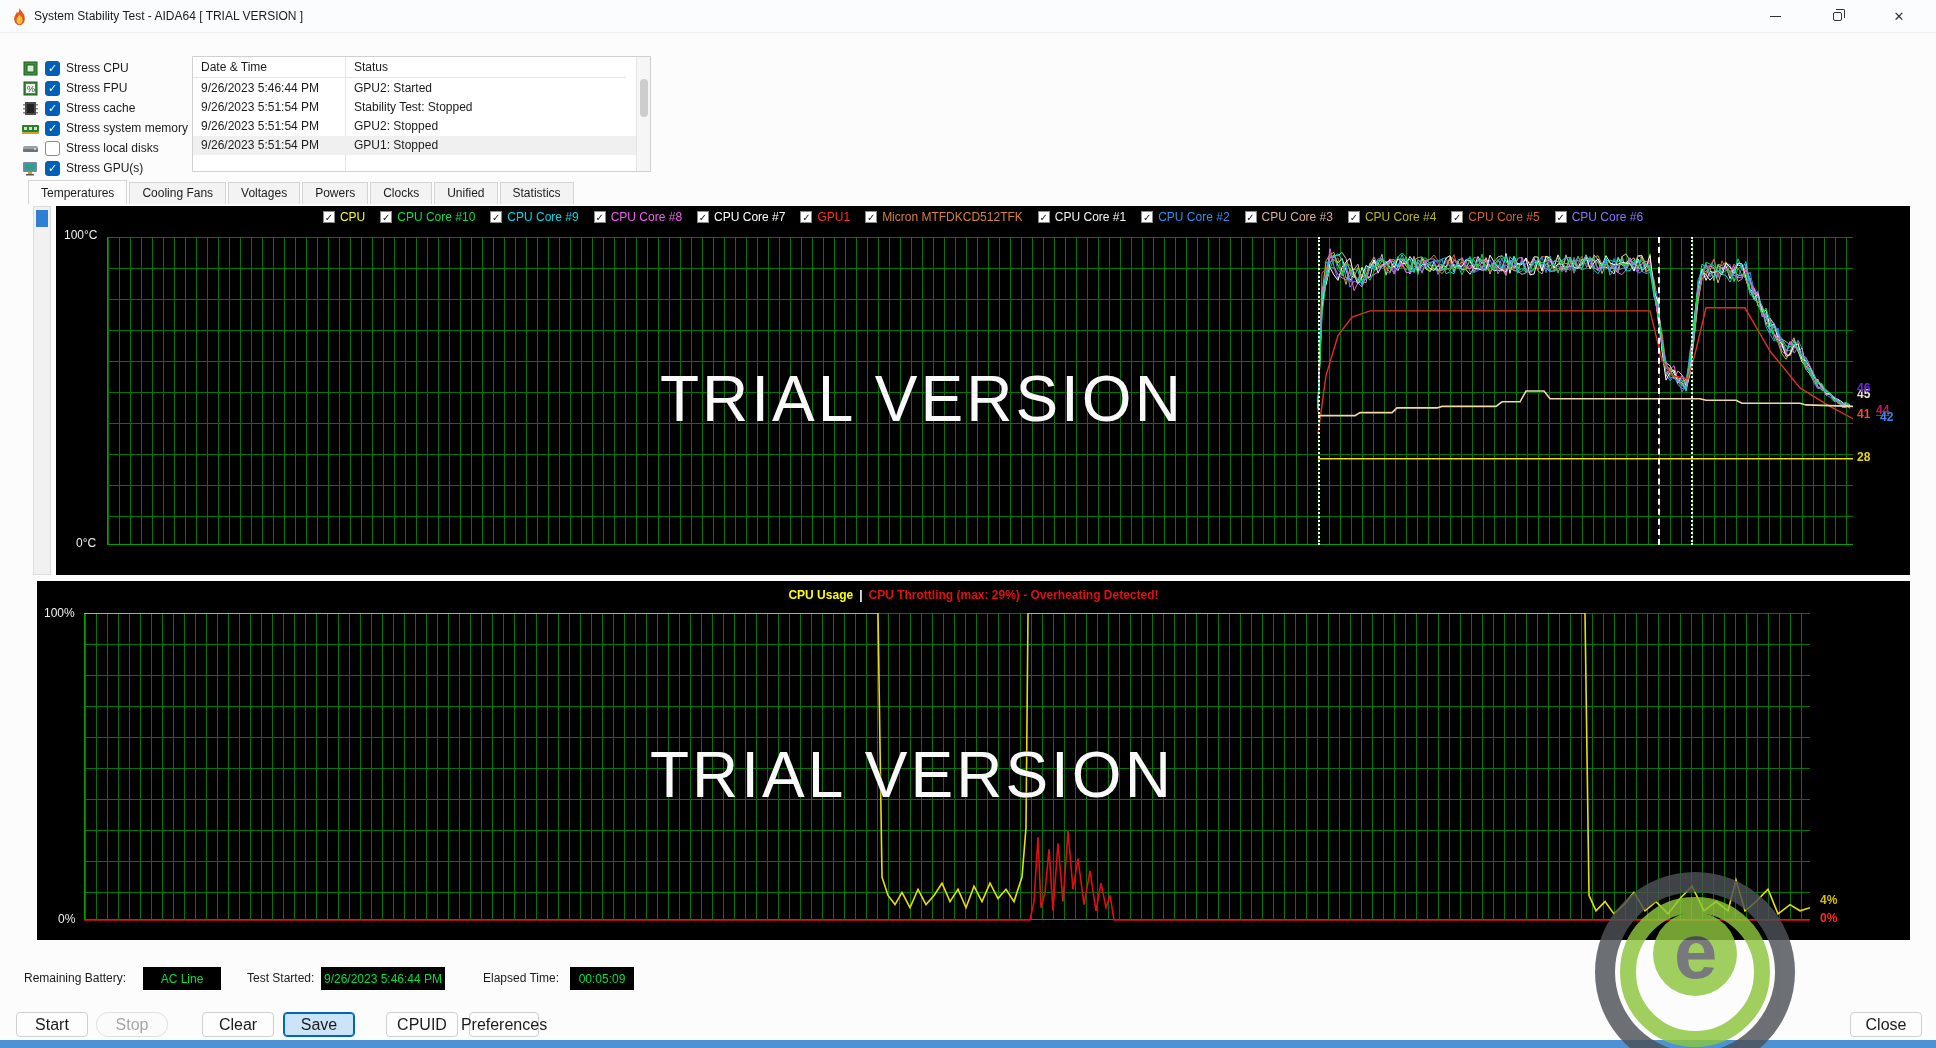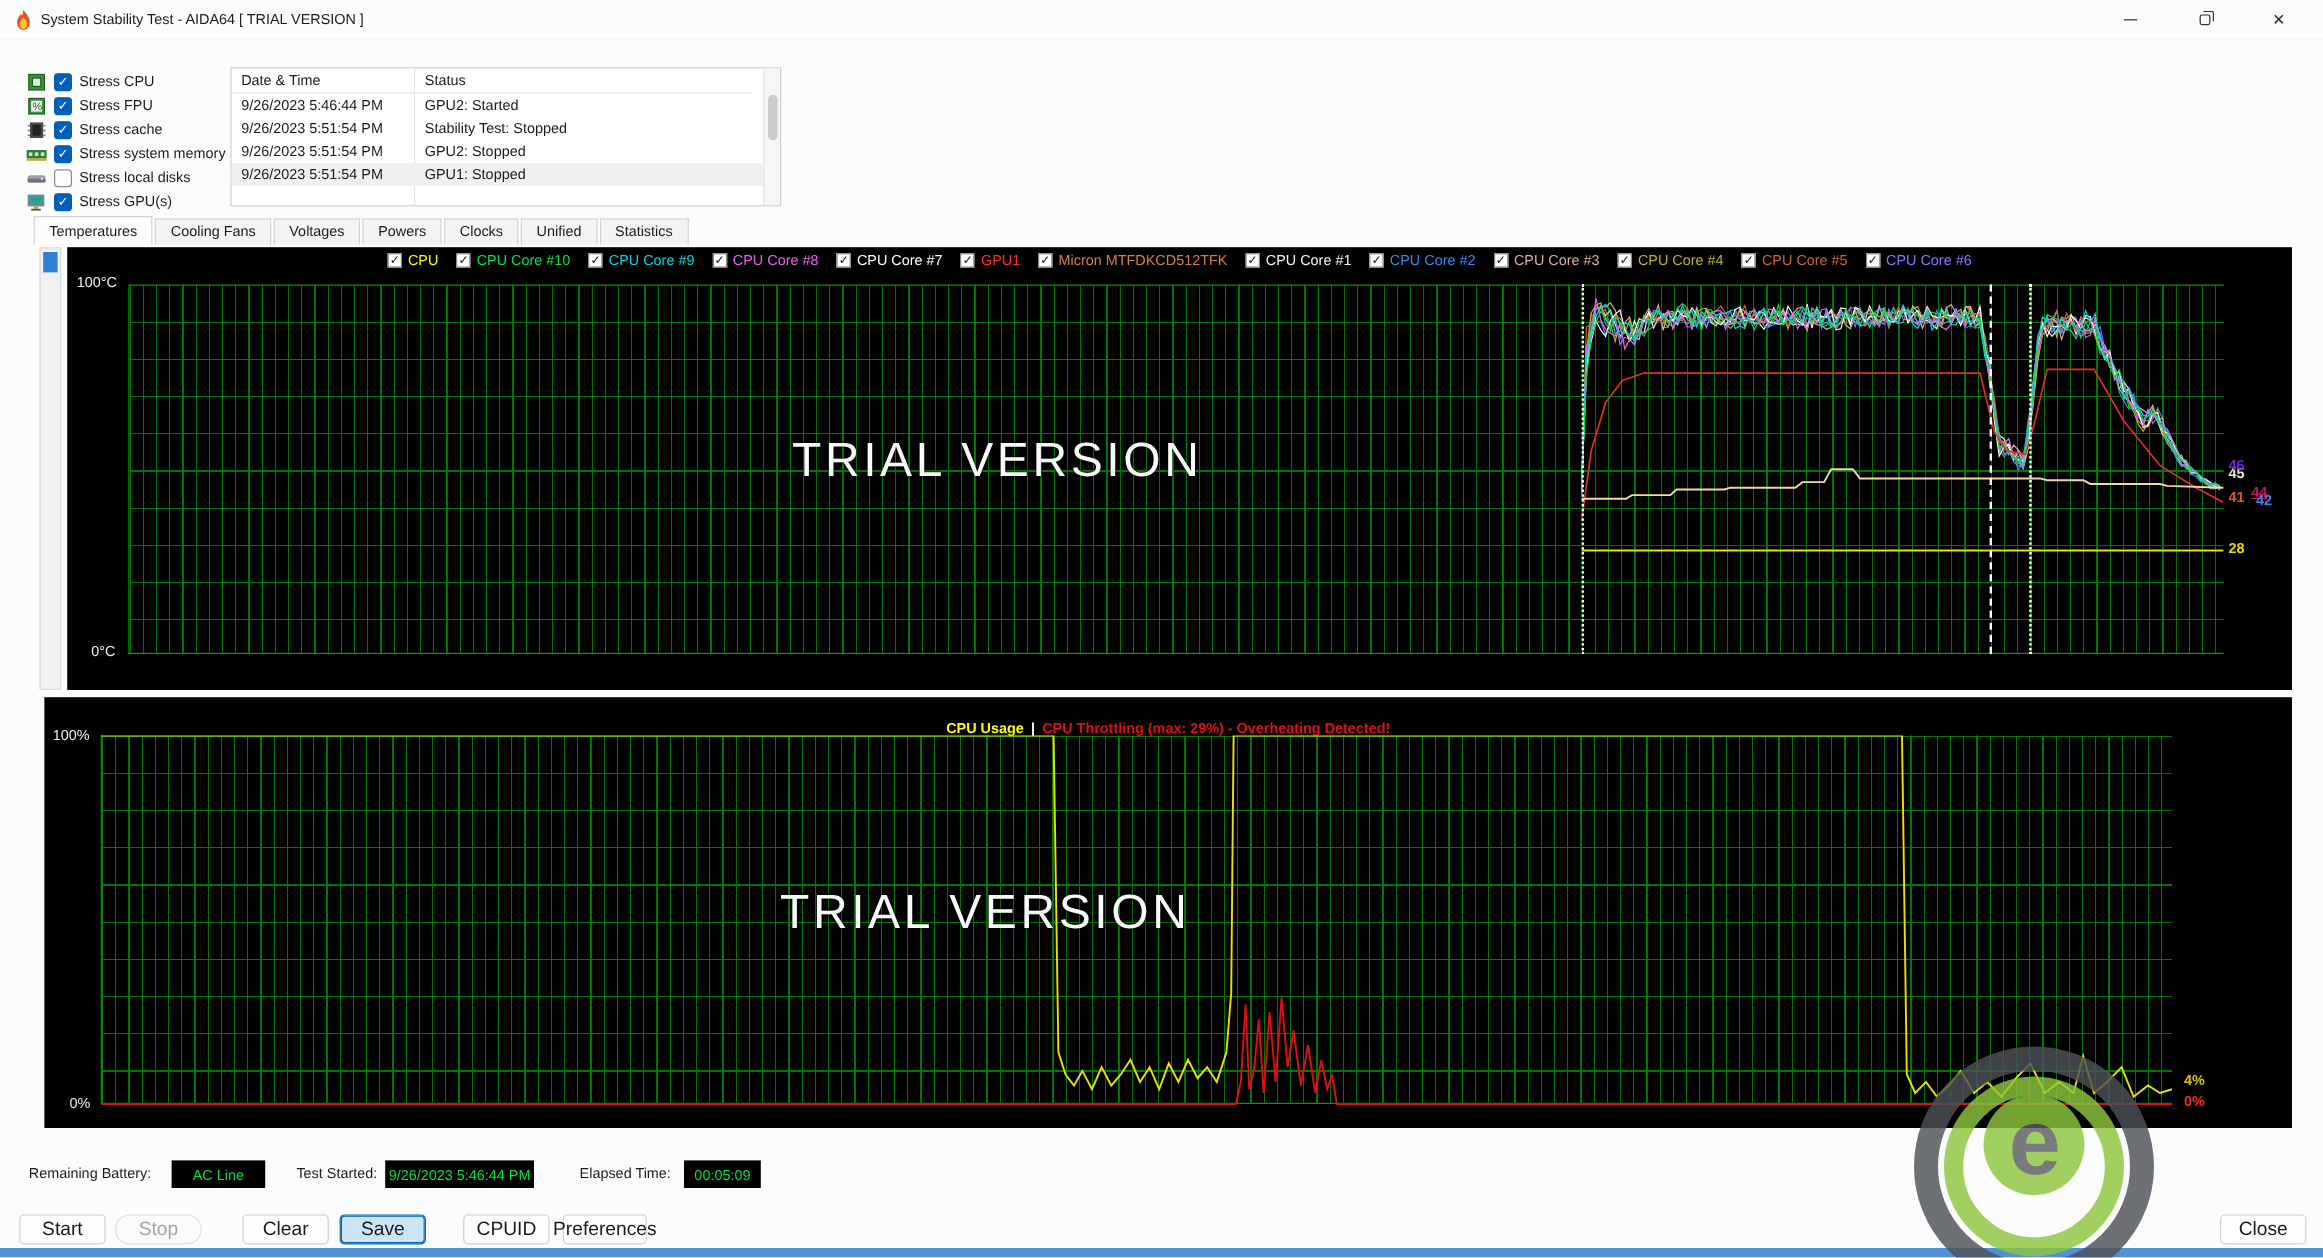--- a/index.html
+++ b/index.html
@@ -49,24 +49,24 @@
   .leg-cb { width:12px; height:12px; background:#fff; border:1px solid #888; color:#111; font-size:10px; line-height:11px; text-align:center; }
 
   .axis-label { position:absolute; color:#f0f0f0; font-size:12px; }
   .grid { position:absolute; background:
       repeating-linear-gradient(to right, rgba(0,126,0,.95) 0 1px, transparent 1px 11px),
       repeating-linear-gradient(to bottom, rgba(0,126,0,.95) 0 1px, transparent 1px 31px);
       border-left:1px solid #00a000; border-bottom:1px solid #00a000; }
   .guide { position:absolute; width:0; }
   .guide.dotted { border-left:2px dotted #fff; }
   .guide.dashed { border-left:2px dashed #fff; }
-  .trial-mark { position:absolute; color:#fafafa; font-size:40px; font-weight:300; letter-spacing:3px; text-shadow:0 0 2px #000; }
+  .trial-mark { position:absolute; color:#fafafa; font-size:64px; font-weight:300; letter-spacing:3px; text-shadow:0 0 2px #000; }
   .val-label { position:absolute; font-size:12px; font-weight:bold; }
   .time-label { position:absolute; top:549px; color:#f0f0f0; font-size:12px; white-space:nowrap;margin-top:34px; }
-  #usage-title { position:absolute; left:0; top:7px; width:100%; text-align:center; font-size:12px; font-weight:bold;margin-top:12px; }
+  #usage-title { position:absolute; left:0; top:7px; width:100%; text-align:center; font-size:12px; font-weight:bold; }
   #usage-title .t-cpu { color:#ffff00; } #usage-title .t-sep { color:#fff; padding:0 6px; } #usage-title .t-warn { color:#e01010; }
 
   
   .stat-label { position:absolute; top:971px; font-size:12px; color:#1b1b1b; }
   .stat-box { position:absolute; top:967px; height:23px; background:#000; color:#00e040; font-size:12px; display:flex; align-items:center; justify-content:center; }
 
   
   .btn { position:absolute; top:1012px; width:72px; height:25px; background:#fdfdfd; border:1px solid #d0d0d0; border-radius:4px; font-size:16px; color:#1b1b1b; display:flex; align-items:center; justify-content:center; }
   .btn.primary { background:#cce4f7; border:1px solid #0067b8; box-shadow:0 0 0 1px #0067b8 inset; }
   .btn.disabled { color:#a6a6a6; background:#fbfbfb; border-color:#e0e0e0;border-radius:12px; }

